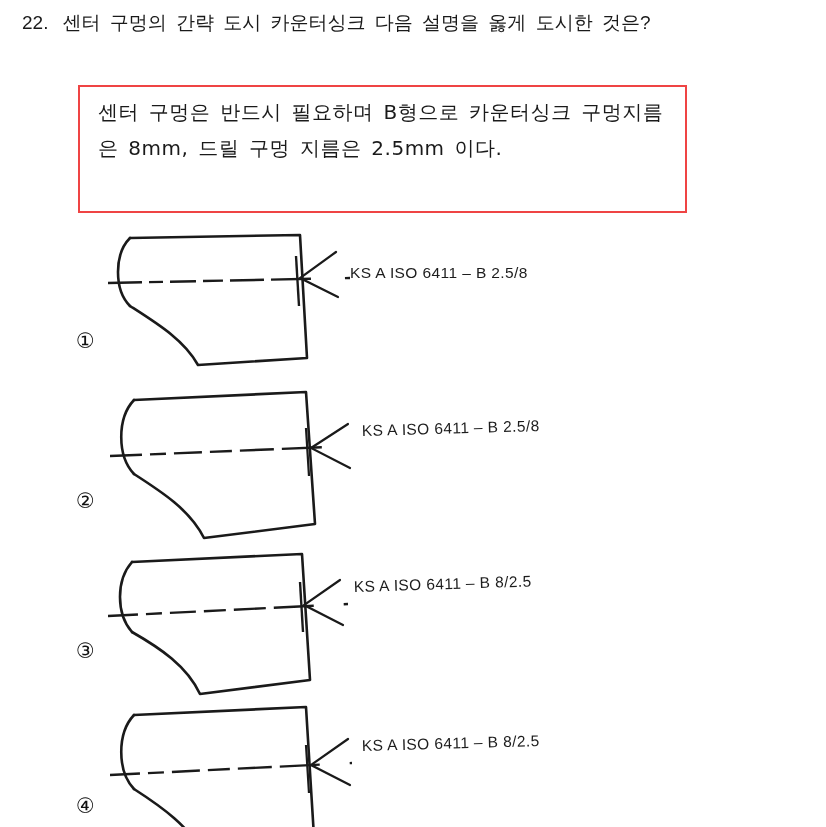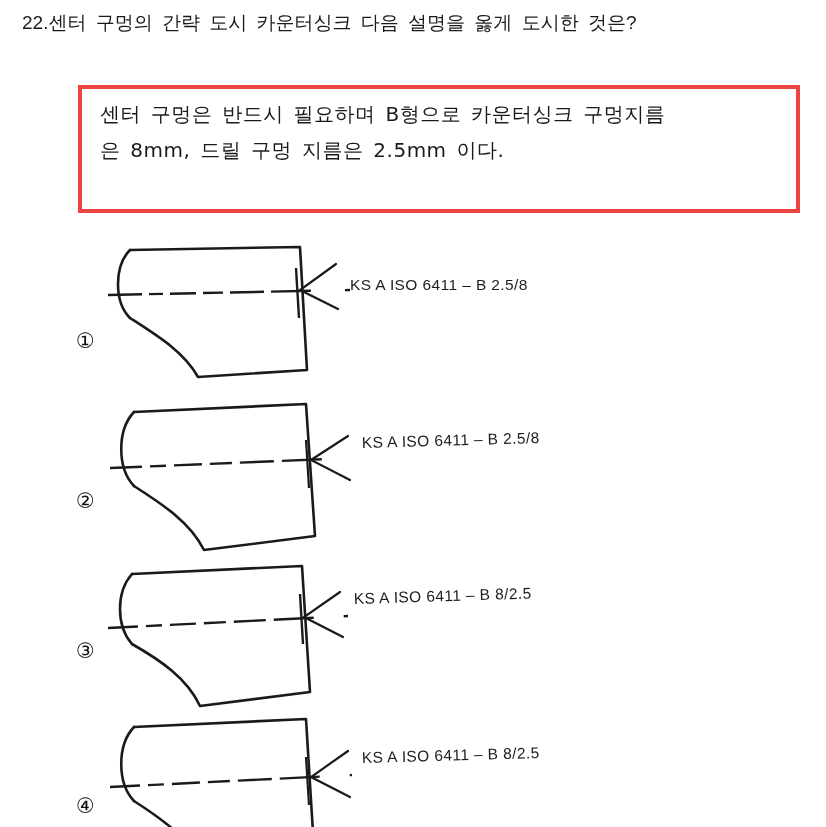--- a/index.html
+++ b/index.html
@@ -19,43 +19,43 @@
   }
 
   
   #question-stem {
     position: absolute;
     left: 22px;
     top: 8px;
     width: 790px;
     display: flex;
     align-items: flex-start;
-    gap: 0;
+    gap: 14px;
   }
   #question-number {
     font-size: 19px;
     line-height: 30px;
     white-space: nowrap;
     letter-spacing: 0px;
   }
   #question-text {
     font-size: 19px;
     line-height: 30px;
     width: 745px;
     word-spacing: 4px;
   }
 
   
   #statement-box {
     position: absolute;
     left: 78px;
     top: 85px;
-    width: 722px;
+    width: 609px;
     height: 128px;
-    border: 4px solid #ef4444;
+    border: 2px solid #ef4444;
     box-sizing: border-box;
     background: #fff;
   }
   #statement-text {
     position: absolute;
     left: 18px;
     top: 7px;
     width: 575px;
     font-size: 20px;
     line-height: 36px;
@@ -74,21 +74,21 @@
   .option-marker {
     position: absolute;
     font-size: 21px;
     line-height: 1;
     font-family: "DejaVu Sans", sans-serif;
     color: #111;
   }
   .option-figure {
     position: absolute;
     left: 100px;
-    top: 12px;
+    top: 0;
     width: 620px;
     height: 160px;
   }
   .option-figure svg {
     display: block;
     overflow: visible;
   }
   .opt-label {
     font-family: "Liberation Sans", sans-serif;
     font-size: 15.5px;

